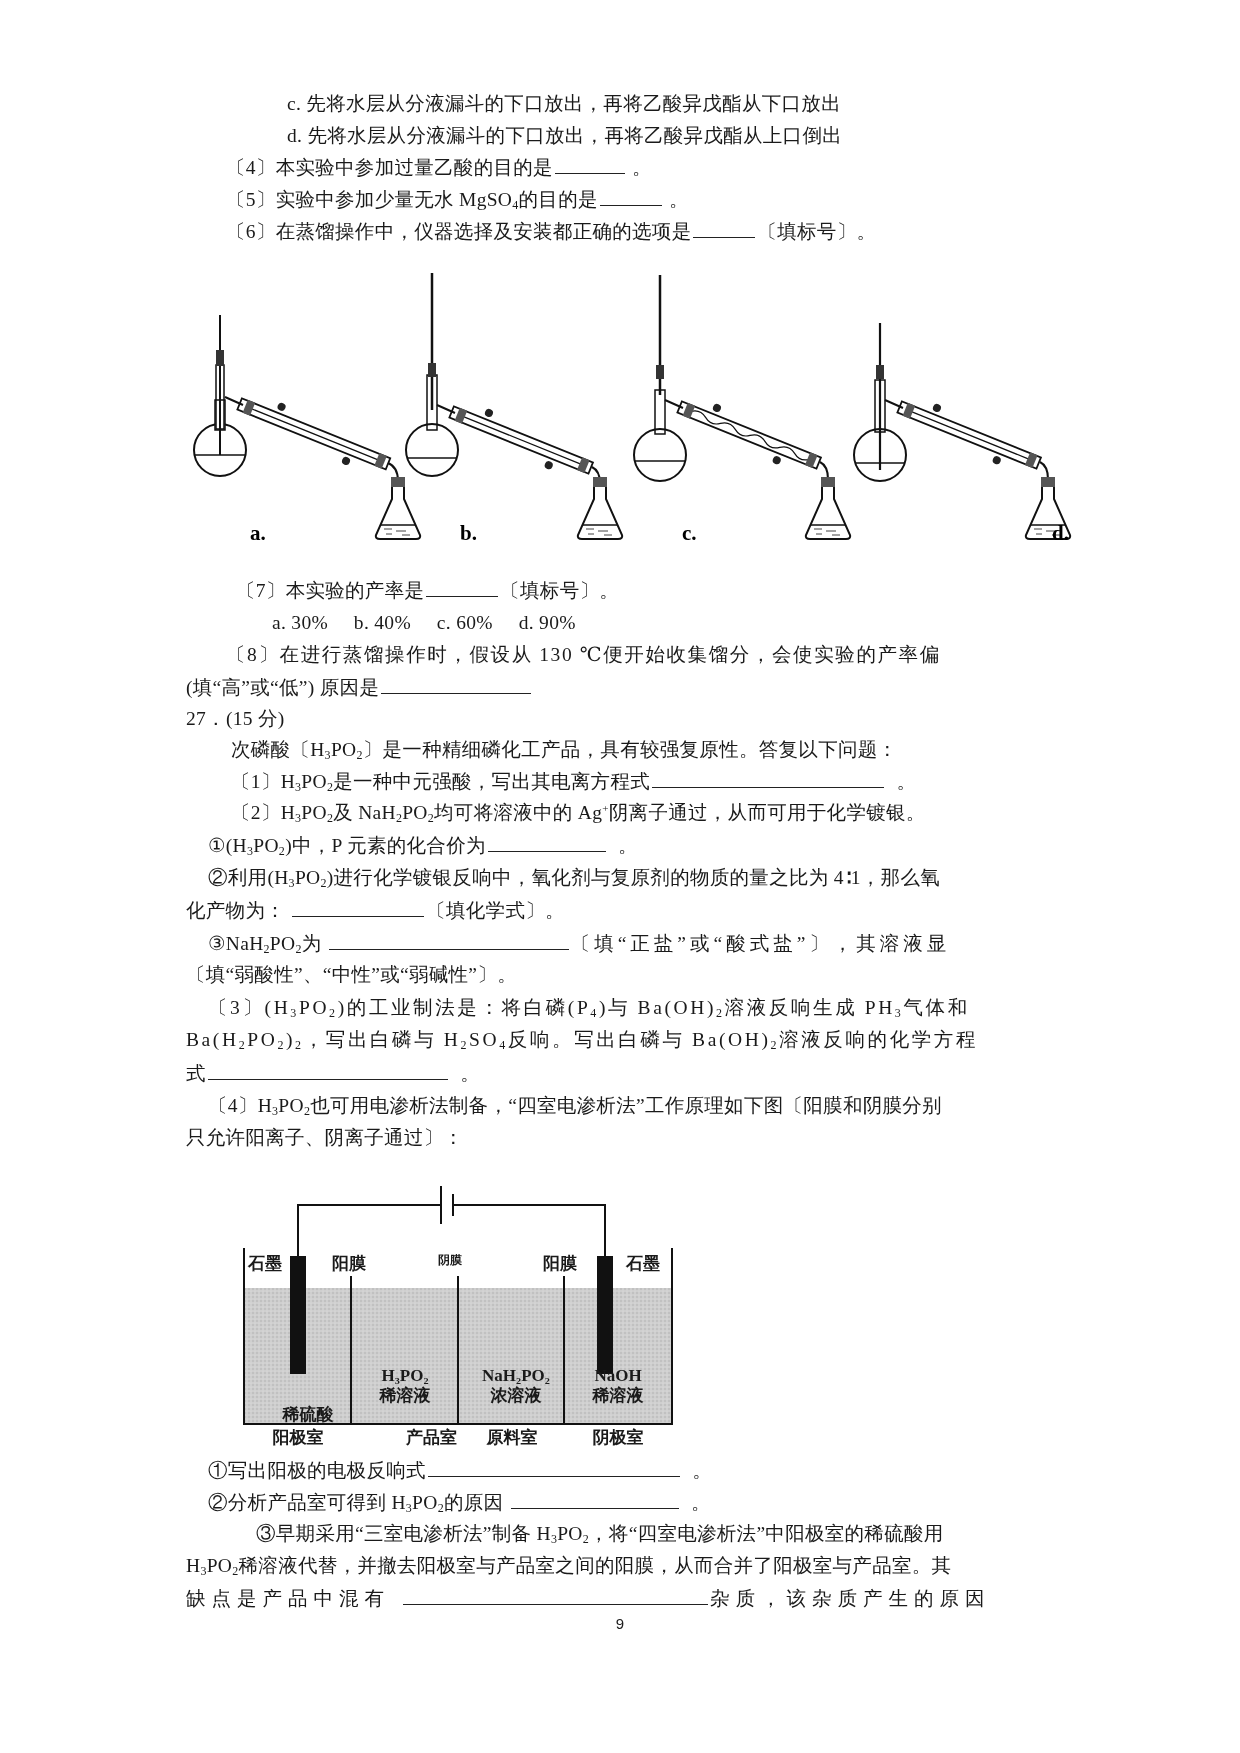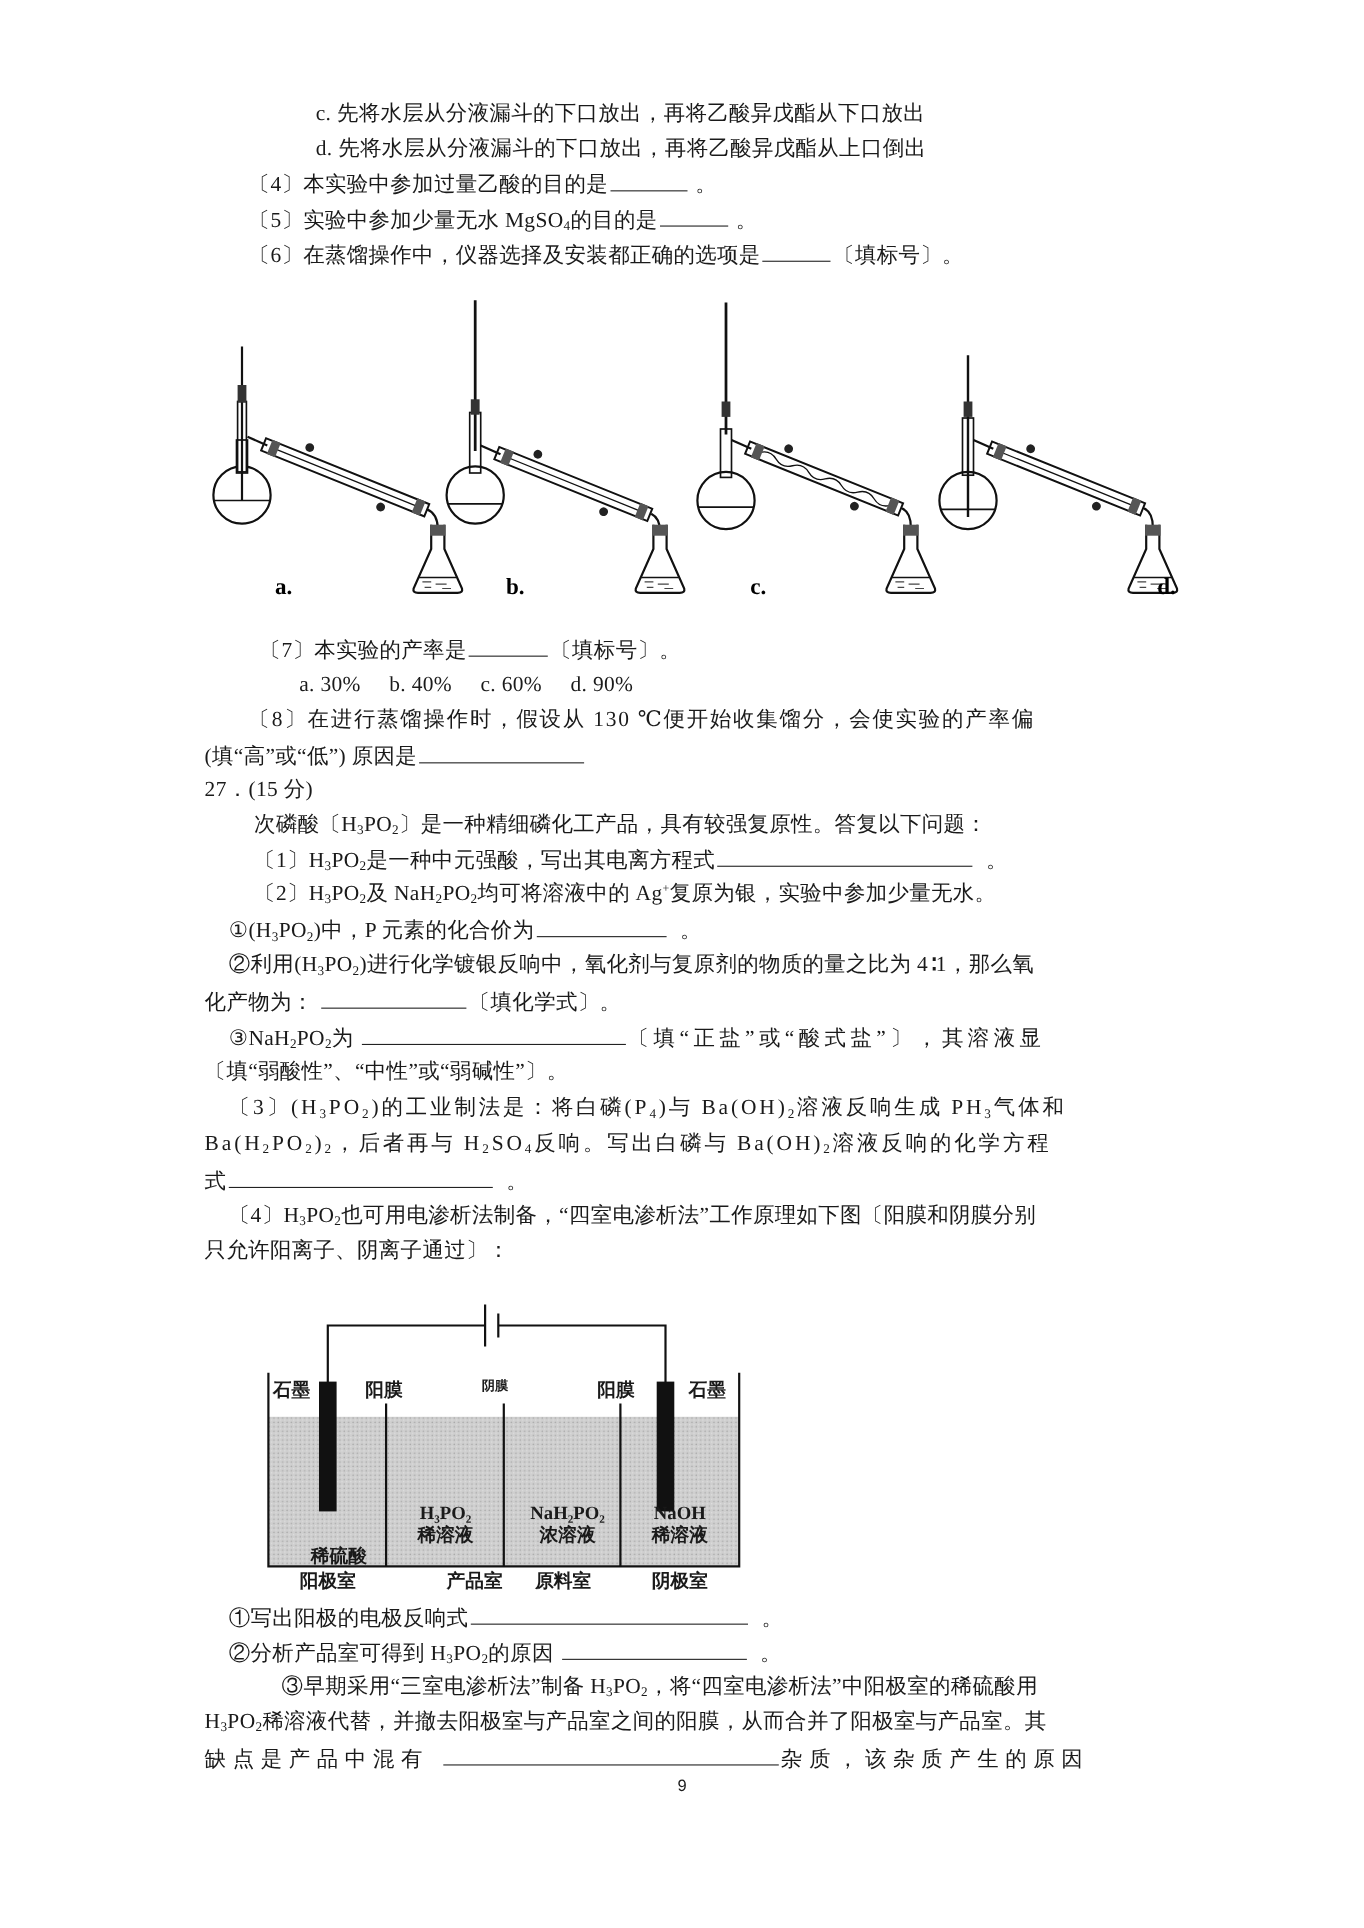--- a/index.html
+++ b/index.html
@@ -153,21 +153,21 @@
 </div>
 <div class="line" style="left:231px;top:738px;">
   <span>次磷酸〔H</span><sub>3</sub><span>PO</span><sub>2</sub><span>〕是一种精细磷化工产品，具有较强复原性。答复以下问题：</span>
 </div>
 
 <div class="line" style="left:231px;top:769px;">
   <span>〔1〕</span><span>H</span><sub>3</sub><span>PO</span><sub>2</sub><span>是一种中元强酸，写出其电离方程式</span><span class="blank" style="width:232px"></span>&nbsp;&nbsp;<span>。</span>
 </div>
 
 <div class="line" style="left:231px;top:801px;">
-  <span>〔2〕</span><span>H</span><sub>3</sub><span>PO</span><sub>2</sub><span>及 NaH</span><sub>2</sub><span>PO</span><sub>2</sub><span>均可将溶液中的 Ag</span><sup>+</sup><span>复原为银，实验中参加少量无水。</span>
+  <span>〔2〕</span><span>H</span><sub>3</sub><span>PO</span><sub>2</sub><span>及 NaH</span><sub>2</sub><span>PO</span><sub>2</sub><span>均可将溶液中的 Ag</span><sup>+</sup><span>阴离子通过，从而可用于化学镀银。</span>
 </div>
 <div class="line" style="left:208px;top:833px;">
   <span>①</span><span>(H</span><sub>3</sub><span>PO</span><sub>2</sub><span>)中，P 元素的化合价为</span><span class="blank" style="width:118px"></span>&nbsp;&nbsp;<span>。</span>
 </div>
 <div class="line" style="left:208px;top:866px;">
   <span>②</span><span>利用(H</span><sub>3</sub><span>PO</span><sub>2</sub><span>)进行化学镀银反响中，氧化剂与复原剂的物质的量之比为 4∶1，那么氧</span>
 </div>
 <div class="line" style="left:186px;top:898px;">
   <span>化产物为：</span>&nbsp;<span class="blank" style="width:132px"></span><span>〔填化学式〕。</span>
 </div>
@@ -175,21 +175,21 @@
   <span>③</span><span>NaH</span><sub>2</sub><span>PO</span><sub>2</sub><span>为</span>&nbsp;<span class="blank" style="width:240px"></span><span style="letter-spacing:4px">〔填“正盐”或“酸式盐”〕，其溶液显</span>
 </div>
 <div class="line" style="left:186px;top:963px;">
   <span>〔填“弱酸性”、“中性”或“弱碱性”〕。</span>
 </div>
 
 <div class="line" style="left:208px;top:996px;letter-spacing:2.6px;">
   <span>〔3〕</span><span>(H</span><sub>3</sub><span>PO</span><sub>2</sub><span>)的工业制法是：将白磷(P</span><sub>4</sub><span>)与 Ba(OH)</span><sub>2</sub><span>溶液反响生成 PH</span><sub>3</sub><span>气体和</span>
 </div>
 <div class="line" style="left:186px;top:1028px;letter-spacing:2.6px;">
-  <span>Ba(H</span><sub>2</sub><span>PO</span><sub>2</sub><span>)</span><sub>2</sub><span>，后者再与 H</span><sub>2</sub><span>SO</span><sub>4</sub><span>反响。写出白磷与 Ba(OH)</span><sub>2</sub><span>溶液反响的化学方程</span>
+  <span>Ba(H</span><sub>2</sub><span>PO</span><sub>2</sub><span>)</span><sub>2</sub><span>，写出白磷与 H</span><sub>2</sub><span>SO</span><sub>4</sub><span>反响。写出白磷与 Ba(OH)</span><sub>2</sub><span>溶液反响的化学方程</span>
 </div>
 <div class="line" style="left:186px;top:1061px;">
   <span>式</span><span class="blank" style="width:240px"></span>&nbsp;&nbsp;<span>。</span>
 </div>
 
 <div class="line" style="left:208px;top:1094px;">
   <span>〔4〕</span><span>H</span><sub>3</sub><span>PO</span><sub>2</sub><span>也可用电渗析法制备，“四室电渗析法”工作原理如下图〔阳膜和阴膜分别</span>
 </div>
 <div class="line" style="left:186px;top:1126px;">
   <span>只允许阳离子、阴离子通过〕：</span>

